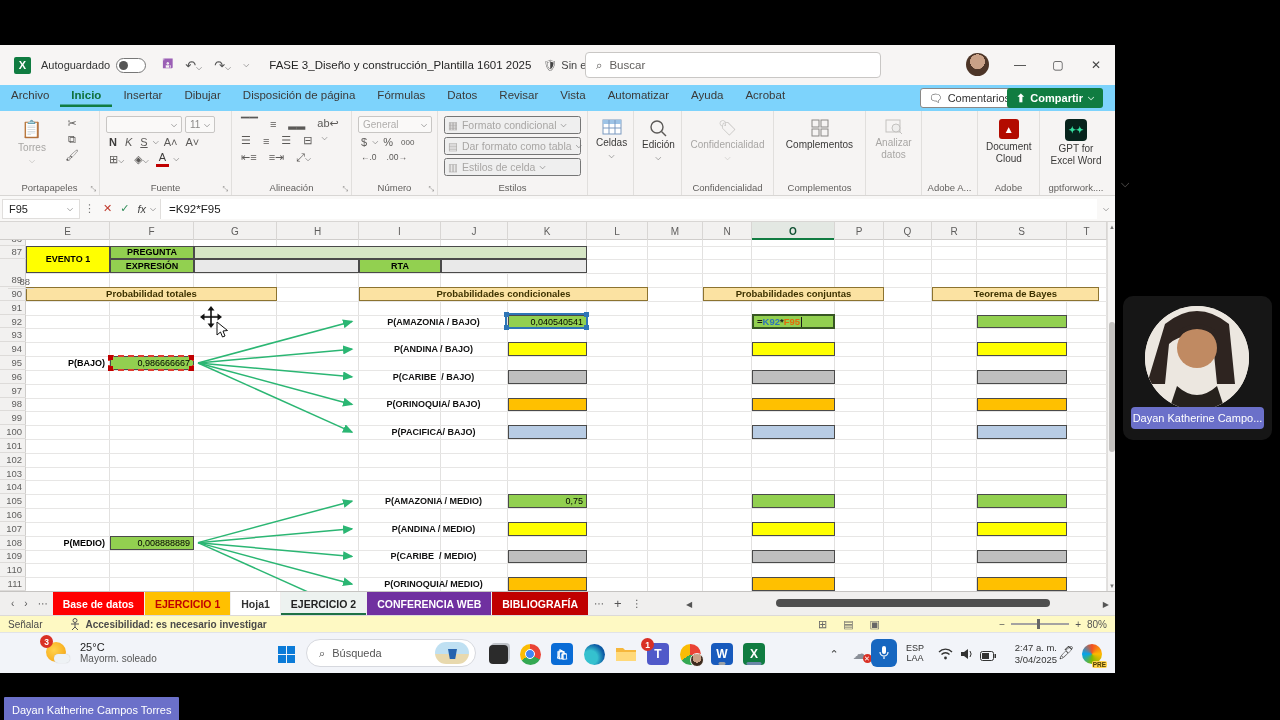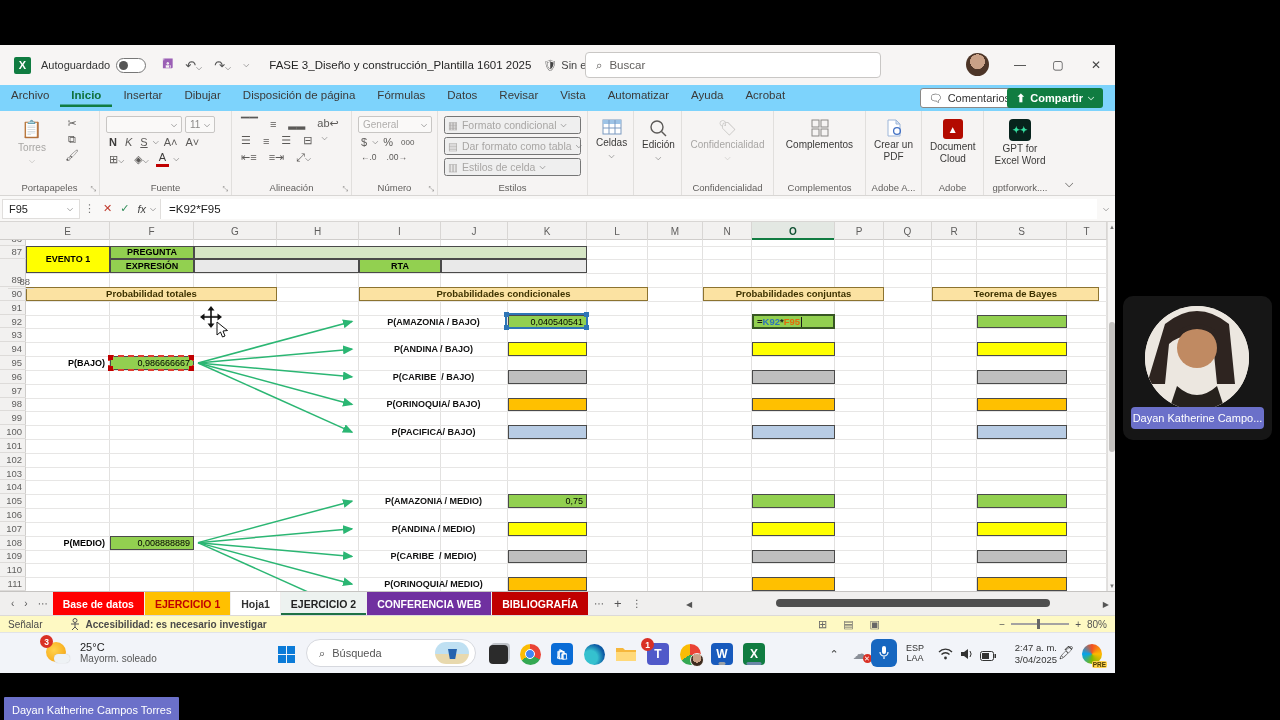--- a/index.html
+++ b/index.html
@@ -349,32 +349,34 @@
                 <rect x="10" y="1" width="7" height="7" fill="none" stroke="#8a8886"></rect>
                 <rect x="1" y="10" width="7" height="7" fill="none" stroke="#8a8886"></rect>
                 <rect x="10" y="10" width="7" height="7" fill="none" stroke="#8a8886"></rect>
               </svg>
           <span class="cap">Complementos</span>
         </button>
           </div>
         <span class="glabel">Complementos</span>
       </div>
 
-
       <div class="rgroup" style="width:56px;">
         <div class="gbody">
-            <button class="bigbtn" style="width:48px;">
-          <svg width="18" height="18">
-                <path d="M3 1 h8 l4 4 v12 h-12 z" fill="#fff" stroke="#9db6d8"></path>
-                <path d="M11 1 l4 4 h-4 z" fill="#d9e4f3" stroke="#9db6d8"></path>
-                <circle cx="12" cy="12" r="3.4" fill="none" stroke="#4472c4" stroke-width="1.3"></circle>
+            <button class="bigbtn disabled" style="width:48px;">
+          <svg width="18" height="16">
+                <rect x="1" y="1" width="14" height="12" fill="none" stroke="#c3c1bf"></rect>
+                <circle cx="11" cy="9" r="4" fill="#efeeed" stroke="#c3c1bf"></circle>
+                <line x1="14" y1="12" x2="17" y2="15" stroke="#c3c1bf"></line>
               </svg>
-          <span class="cap">Crear un PDF</span>
+          <span class="cap">Analizar datos</span>
         </button>
           </div>
+      </div>
+
+      <div class="rgroup" style="width:56px;">
         <span class="glabel">Adobe A...</span>
       </div>
 
       <div class="rgroup" style="width:62px;">
         <div class="gbody">
             <button class="bigbtn" style="width:56px;">
           <span class="sq" style="background:#b30b00;width:20px;height:20px;border-radius:3px;font-size:10px;">▲</span>
           <span class="cap">Document Cloud</span>
         </button>
           </div>

